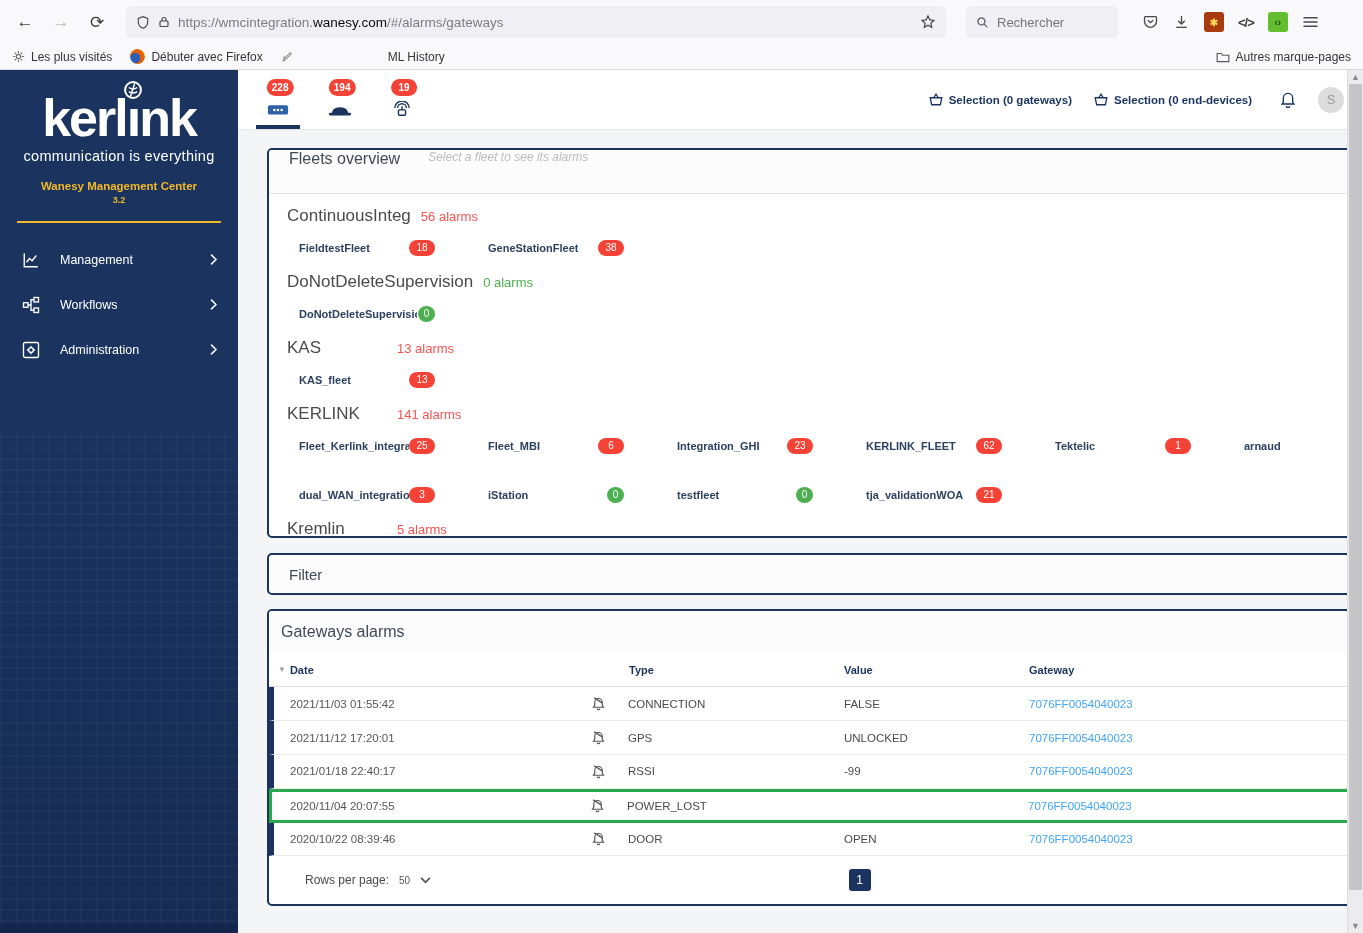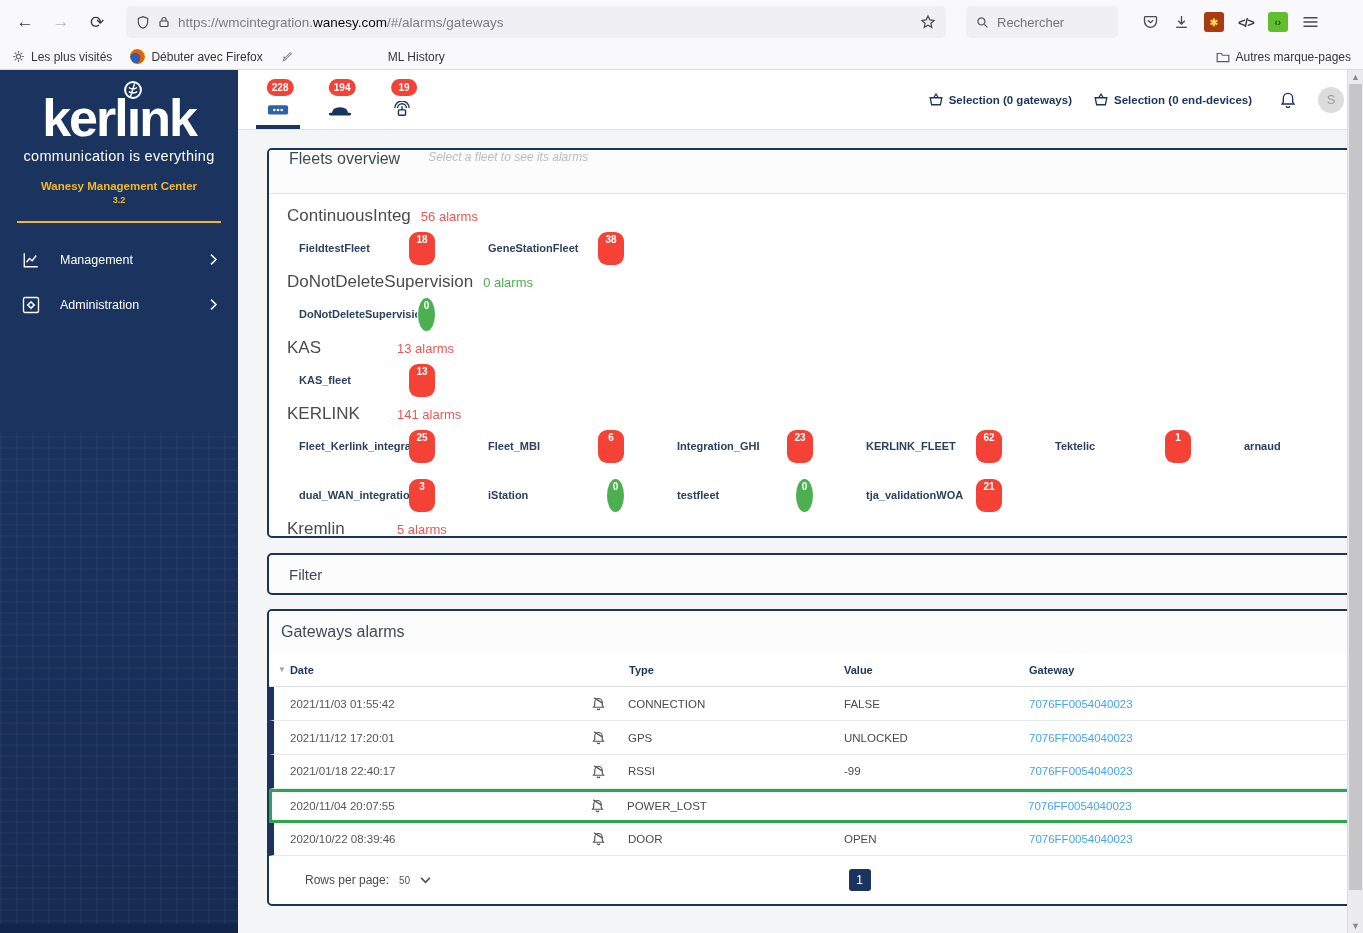--- a/index.html
+++ b/index.html
@@ -82,21 +82,21 @@
   .fleets-body { position:relative; height:342px; padding:12px 34px 0 18px; overflow:hidden; }
   .group-head { display:flex; align-items:baseline; margin-bottom:9px; }
   .group-name { font-size:17px; color:#4b4b4b; min-width:100px; margin-right:10px; }
   .group-alarms { font-size:13px; }
   .group-alarms.red { color:#f25452; }
   .group-alarms.green { color:#4caf50; }
   .fleet-grid { display:grid; grid-template-columns:repeat(6,166px); row-gap:2px; margin:5px 0 11px 2px;gap:23px; }
   .fleet-cell { height:26px; display:flex; align-items:center; justify-content:space-between; padding:0 20px 0 10px; border-radius:4px; cursor:pointer; }
   .fleet-cell.selected { background:#d8d8d8; }
   .fleet-name { font-size:11px; font-weight:bold; color:#2c415f; white-space:nowrap; overflow:hidden; max-width:118px; }
-  .badge { color:#fff; font-size:10px; font-weight:bold; border-radius:9px; min-width:26px; height:33px; line-height:16px; text-align:center; padding:0 5px; }
+  .badge { color:#fff; font-size:10px; font-weight:normal; border-radius:9px; min-width:26px; height:16px; line-height:16px; text-align:center; padding:0 5px; }
   .badge.red { background:#f44336; }
   .badge.green { background:#4caf50; min-width:17px; border-radius:50%; padding:0 3px; }
 
   
   .v-scroll { position:absolute; width:15px; background:#f1f1f3; }
   .v-scroll .arrow { position:absolute; left:0; right:0; height:14px; color:#8a8a8e; font-size:9px; text-align:center; line-height:14px; }
   .v-scroll .thumb { position:absolute; left:1px; right:1px; background:#c9c9cb; }
   .fleets-scroll { top:0; bottom:0; right:0; }
   .fleets-scroll .thumb { top:90px; height:98px; }
   .page-scrollbar { position:absolute; right:0; top:0; width:16px; height:863px; background:#ececef; border-left:1px solid #dcdcdf; }
@@ -251,20 +251,36 @@
         <span class="mi-label">Management</span>
         <span class="mi-chevron">
           <svg width="9" height="13" viewBox="0 0 10 16" fill="none" stroke="#fff" stroke-width="2">
               <path d="M2 2l6 6-6 6"></path>
             </svg>
         </span>
       </div>
       <div class="menu-item">
         <span class="mi-icon">
           <svg width="18" height="18" viewBox="0 0 24 24" fill="none" stroke="#fff" stroke-width="1.8">
+              <rect x="2" y="9" width="6" height="6"></rect>
+              <rect x="16" y="2" width="6" height="6"></rect>
+              <rect x="16" y="16" width="6" height="6"></rect>
+              <path d="M8 12h4V5h4M12 12v7h4"></path>
+            </svg>
+        </span>
+        <span class="mi-label">Workflows</span>
+        <span class="mi-chevron">
+          <svg width="9" height="13" viewBox="0 0 10 16" fill="none" stroke="#fff" stroke-width="2">
+              <path d="M2 2l6 6-6 6"></path>
+            </svg>
+        </span>
+      </div>
+      <div class="menu-item">
+        <span class="mi-icon">
+          <svg width="18" height="18" viewBox="0 0 24 24" fill="none" stroke="#fff" stroke-width="1.8">
               <rect x="2" y="2" width="20" height="20" rx="2"></rect>
               <circle cx="12" cy="12" r="3.2"></circle>
               <path d="M12 6.5v2M12 15.5v2M6.5 12h2M15.5 12h2"></path>
             </svg>
         </span>
         <span class="mi-label">Administration</span>
         <span class="mi-chevron">
           <svg width="9" height="13" viewBox="0 0 10 16" fill="none" stroke="#fff" stroke-width="2">
               <path d="M2 2l6 6-6 6"></path>
             </svg>

